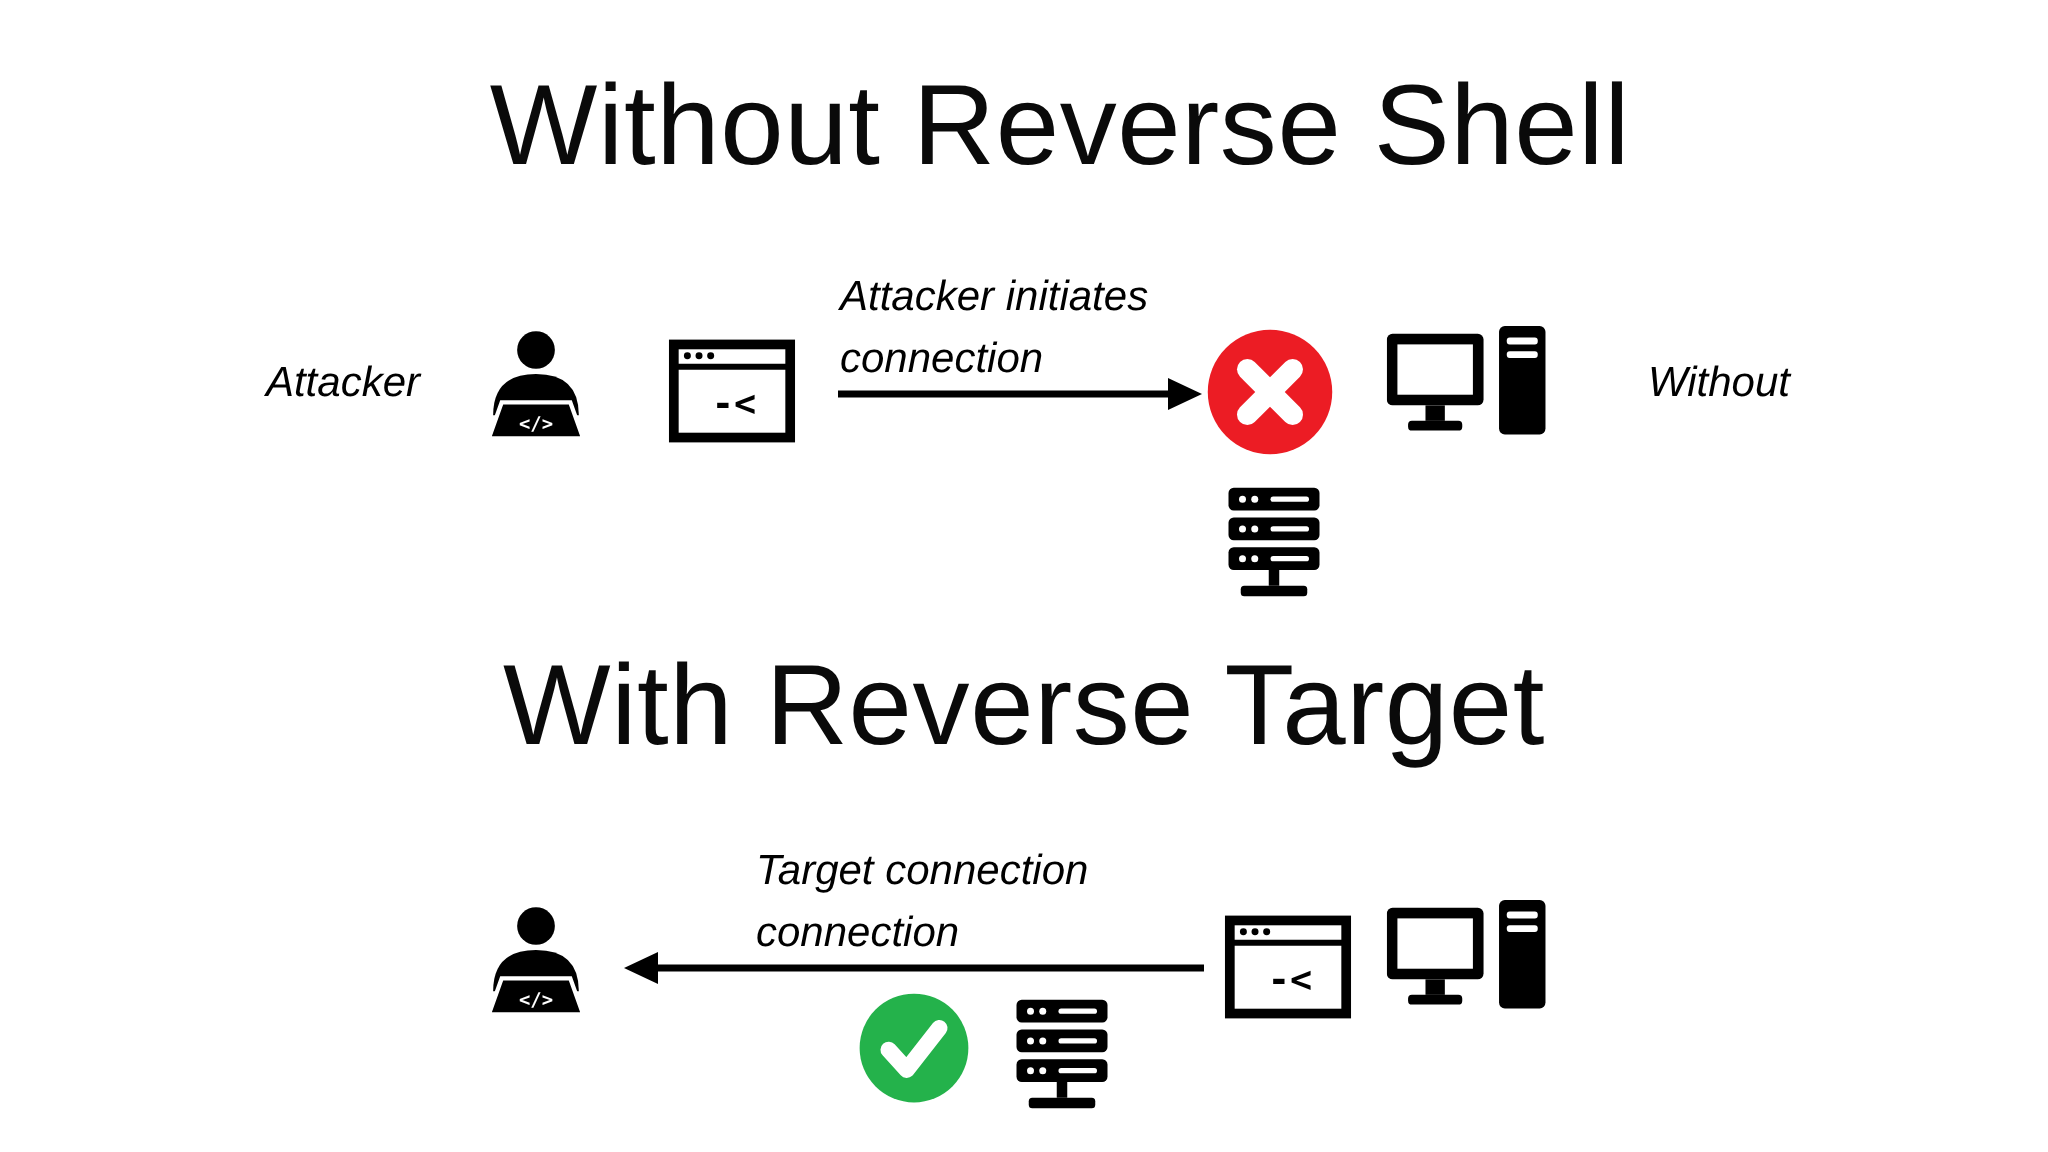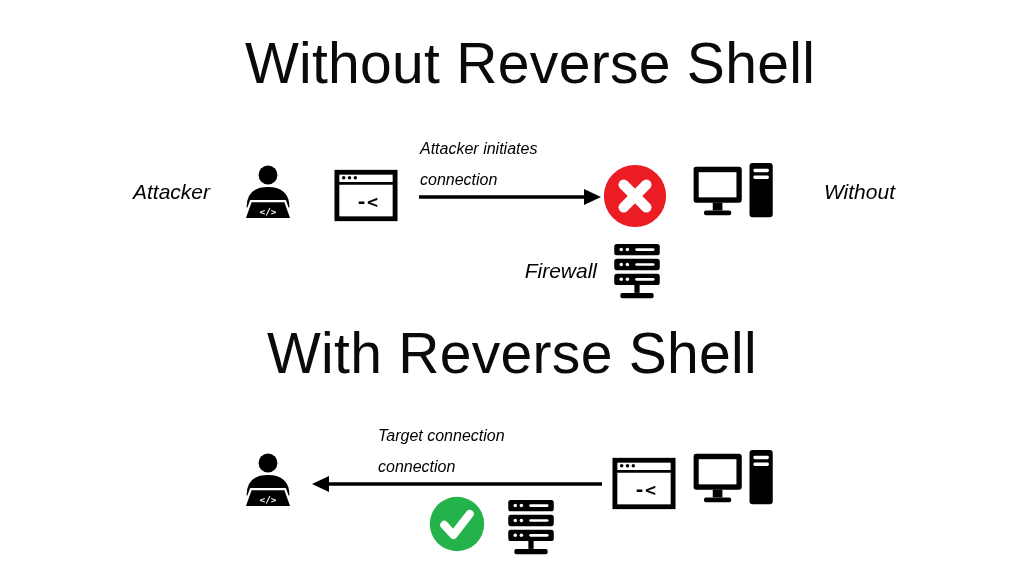--- a/index.html
+++ b/index.html
@@ -9,21 +9,21 @@
 
   .title { position:absolute; left:0; width:100%; text-align:center;
            font-size:57px; font-weight:500; color:#0a0a0a; letter-spacing:0.3px; }
   .title-1 { top:30px;padding-left:36px; }
   .title-2 { top:320px; }
 
   .label { position:absolute; font-style:italic; font-size:21px; color:#000; white-space:nowrap; }
   .t-center { text-align:right; }
   .t-right { text-align:right; }
 
-  .conn-label { position:absolute; font-style:italic; font-size:16px; line-height:31px; color:#000; }
+  .conn-label { position:absolute; font-style:italic; font-size:21px; line-height:31px; color:#000; }
   .conn-label span { display:block; }
 
   .icon { position:absolute; line-height:0; }
   .arrow { position:absolute; }
 
   .attacker-label   { left:110px; top:180px; width:100px; }
   .icon-attacker-1  { left:238px; top:160px; width:60px;  height:66px; }
   .icon-terminal-1  { left:334px; top:169px; width:64px;  height:53px; }
   .shell-label      { left:310px; top:237px; width:110px; }
   .conn-1           { left:420px; top:133px; }
@@ -139,37 +139,36 @@
     <line x1="0" y1="11" x2="167" y2="11" stroke="#000" stroke-width="3.5"></line>
     <polygon points="165,3 182,11 165,19" fill="#000"></polygon>
   </svg>
 
   <div class="icon icon-blocked">
     <svg width="66" height="66" viewBox="0 0 70 70">
         <use href="#sym-blocked"></use>
       </svg>
   </div>
 
-  <span class="label t-right firewall-label">Firewall</span>
 
   <div class="icon icon-firewall-1">
     <svg width="56" height="62" viewBox="0 0 64 64">
         <use href="#sym-server"></use>
       </svg>
   </div>
 
   <div class="icon icon-computer-1">
     <svg width="84" height="60" viewBox="0 0 86 62">
         <use href="#sym-computer"></use>
       </svg>
   </div>
 
   <span class="label t-center target-label">Without</span>
 
-  <h1 class="title title-2">With Reverse Shell</h1>
+  <h1 class="title title-2">With Reverse Target</h1>
 
   <div class="icon icon-attacker-2">
     <svg width="60" height="66" viewBox="0 0 70 66">
         <use href="#sym-hacker"></use>
       </svg>
   </div>
 
   <div class="conn-label conn-2">
     <span>Target connection</span>
     <span>connection</span>

